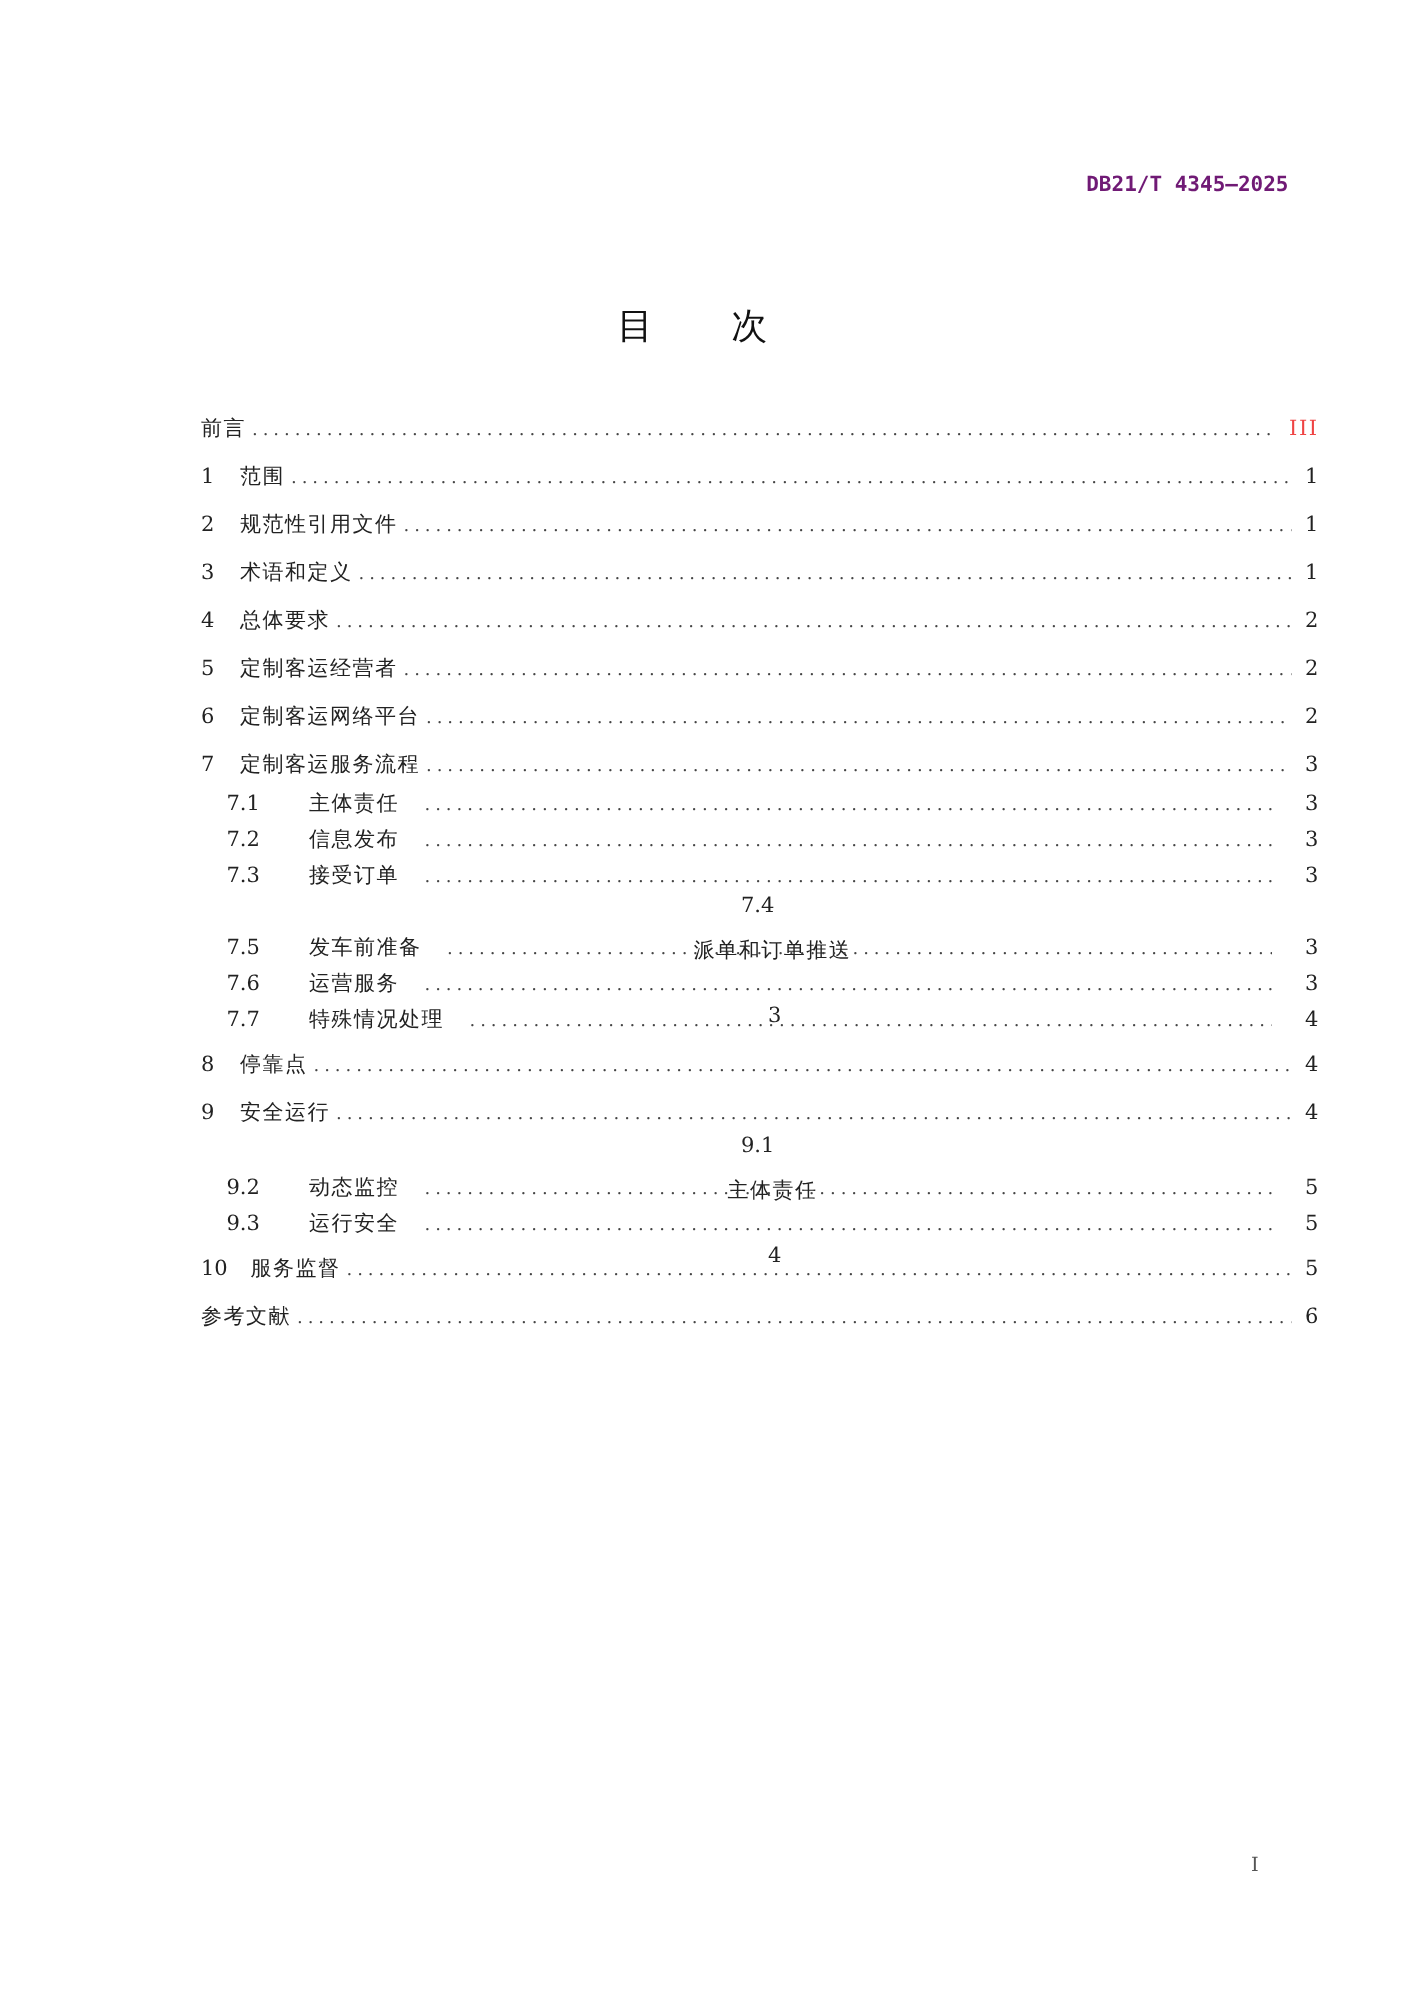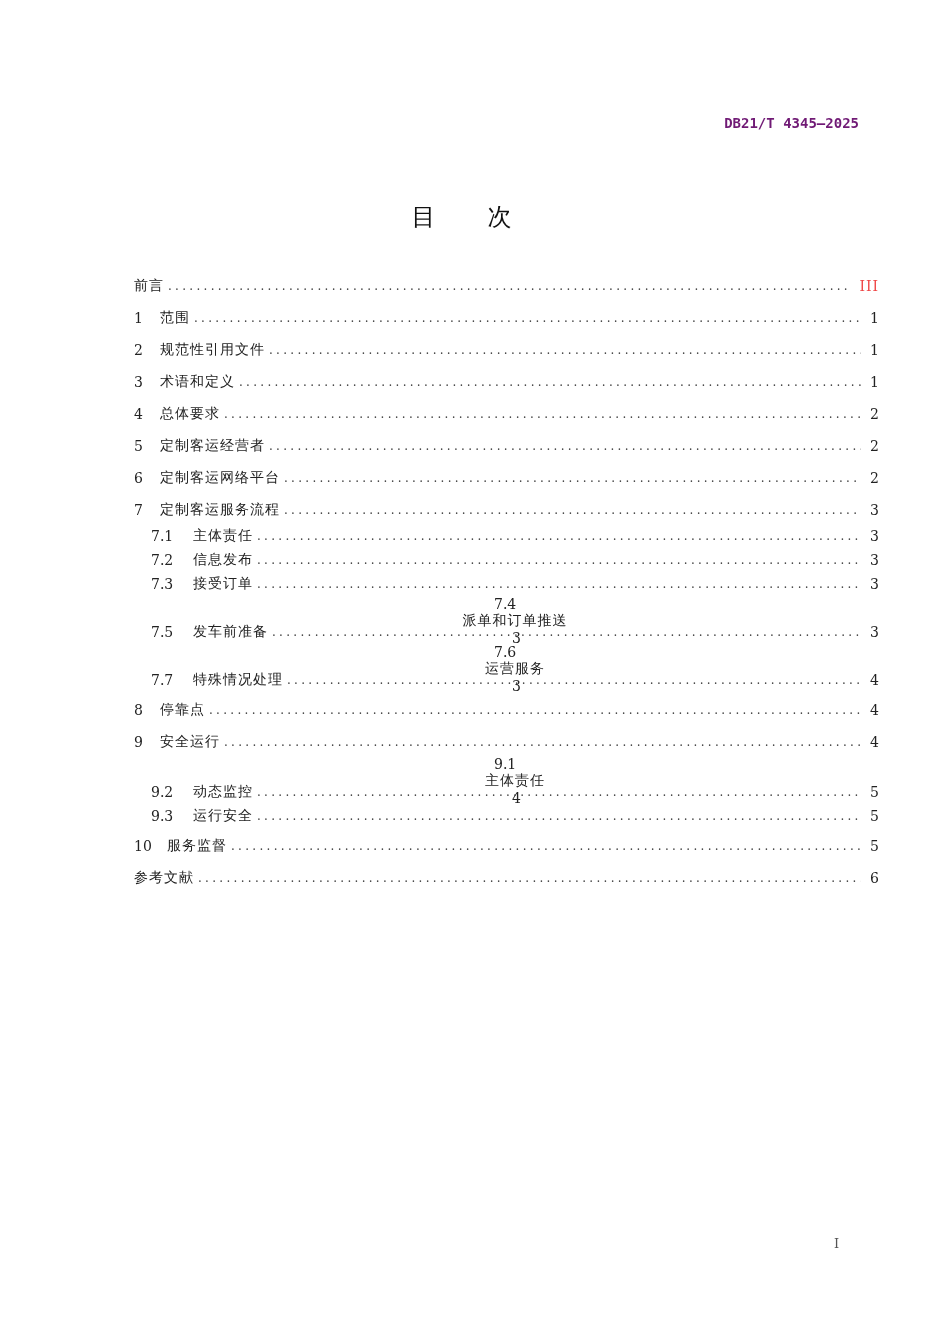--- a/index.html
+++ b/index.html
@@ -4,21 +4,21 @@
 <style>
   html, body { margin: 0; padding: 0; background: #ffffff; }
   body { width: 950px; height: 1344px; position: relative; overflow: hidden;
          font-family: "DejaVu Serif", "Liberation Serif", serif; color: #222; }
   .doc-code { position: absolute; top: 115px; right: 91px; font-family: "DejaVu Sans Mono", "Liberation Mono", monospace;
               font-size: 14px; color: #701a75; letter-spacing: 0px; font-weight: bold; }
   .title { position: absolute; top: 201px; left: 0; width: 975px; text-align: center; font-size: 24px;
            font-family: "DejaVu Sans", "Liberation Sans", sans-serif; letter-spacing: 52px; color: #111; }
   .toc { position: absolute; left: 114px; top: 286px; width: 745px; }
   .row { position: absolute; left: 0; width: 745px; height: 24px; display: flex; align-items: center; font-size: 14px; margin-left: 20px; }
-  .row.sub { left: 17px; width: 728px; }
+  .row.sub { left: 17px; width: 728px; gap: 13px; }
   .num { display: inline-block; }
   .num.l1 { width: 26px; }
   .num.l1w { width: 33px; }
   .num.l2 { width: 42px; }
   .label { white-space: nowrap; letter-spacing: 1px; }
   .leader { flex: 1; overflow: hidden; white-space: nowrap; margin: 0 6px 0 4px; color: #444; letter-spacing: 3.3px; font-size: 12px; }
   .leader::after { content: "........................................................................................................................................................................"; }
   .page { text-align: right; min-width: 12px; }
   .page.roman { min-width: 24px; letter-spacing: 1px; color: #ef4444; }
   .footer-page { position: absolute; top: 1236px; left: 834px; font-size: 13px; color: #555; }
@@ -100,21 +100,21 @@
       <span class="label">派单和订单推送</span>
       <span class="leader"></span>
       <span class="page">3</span>
     </div>
     <div class="row sub" style="top: 334px;">
       <span class="num l2">7.5</span>
       <span class="label">发车前准备</span>
       <span class="leader"></span>
       <span class="page">3</span>
     </div>
-    <div class="row sub" style="top: 358px; flex-direction: column;">
+    <div class="row sub" style="top: 358px;">
       <span class="num l2">7.6</span>
       <span class="label">运营服务</span>
       <span class="leader"></span>
       <span class="page">3</span>
     </div>
     <div class="row sub" style="top: 382px;">
       <span class="num l2">7.7</span>
       <span class="label">特殊情况处理</span>
       <span class="leader"></span>
       <span class="page">4</span>

